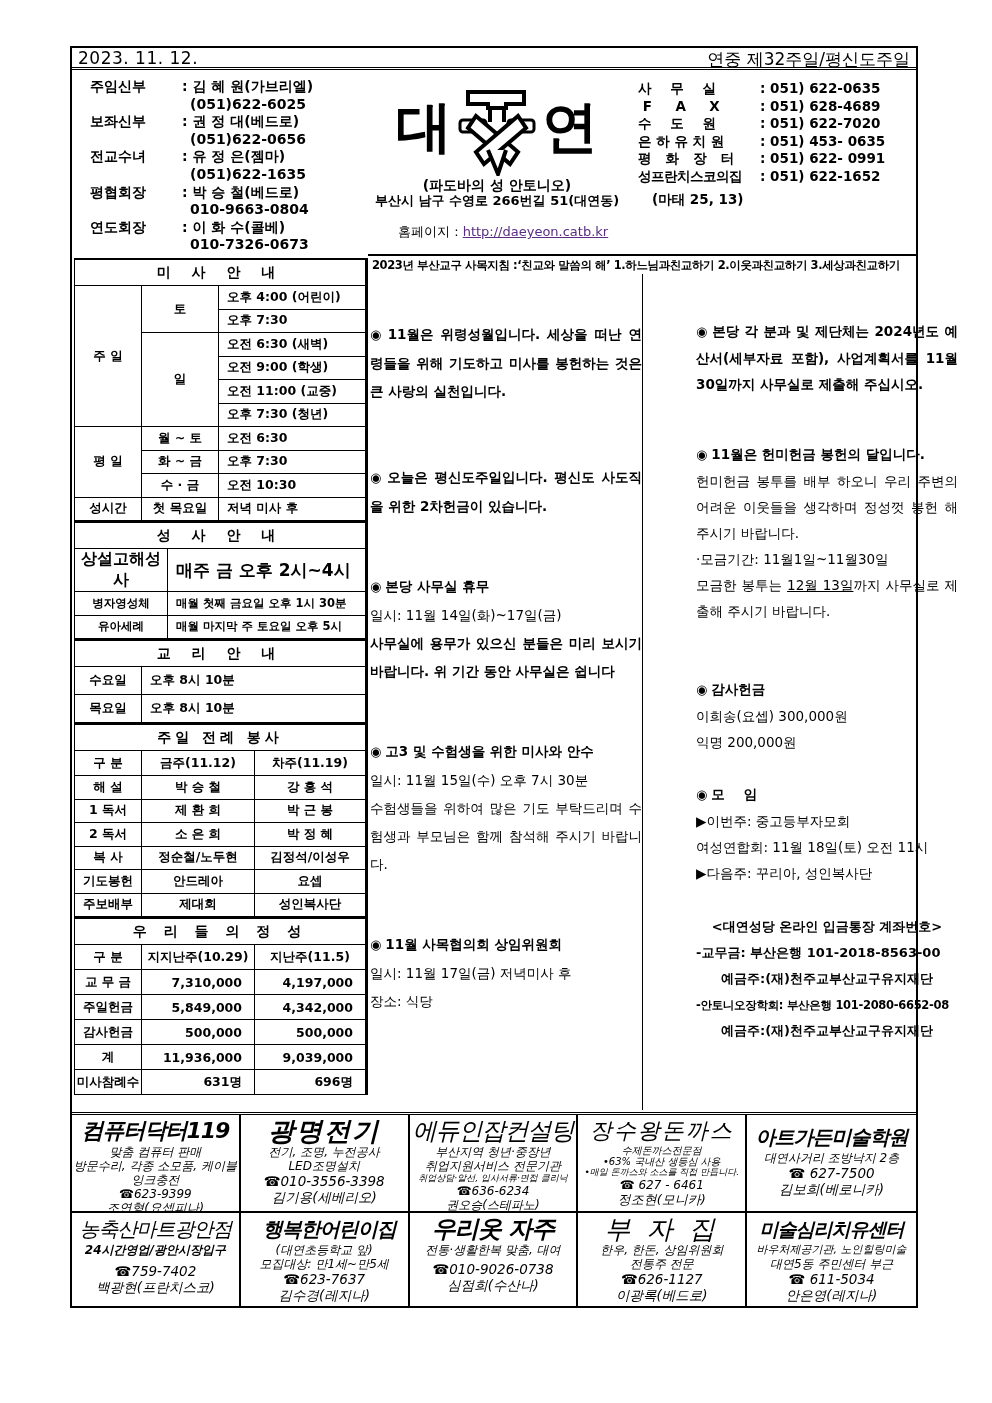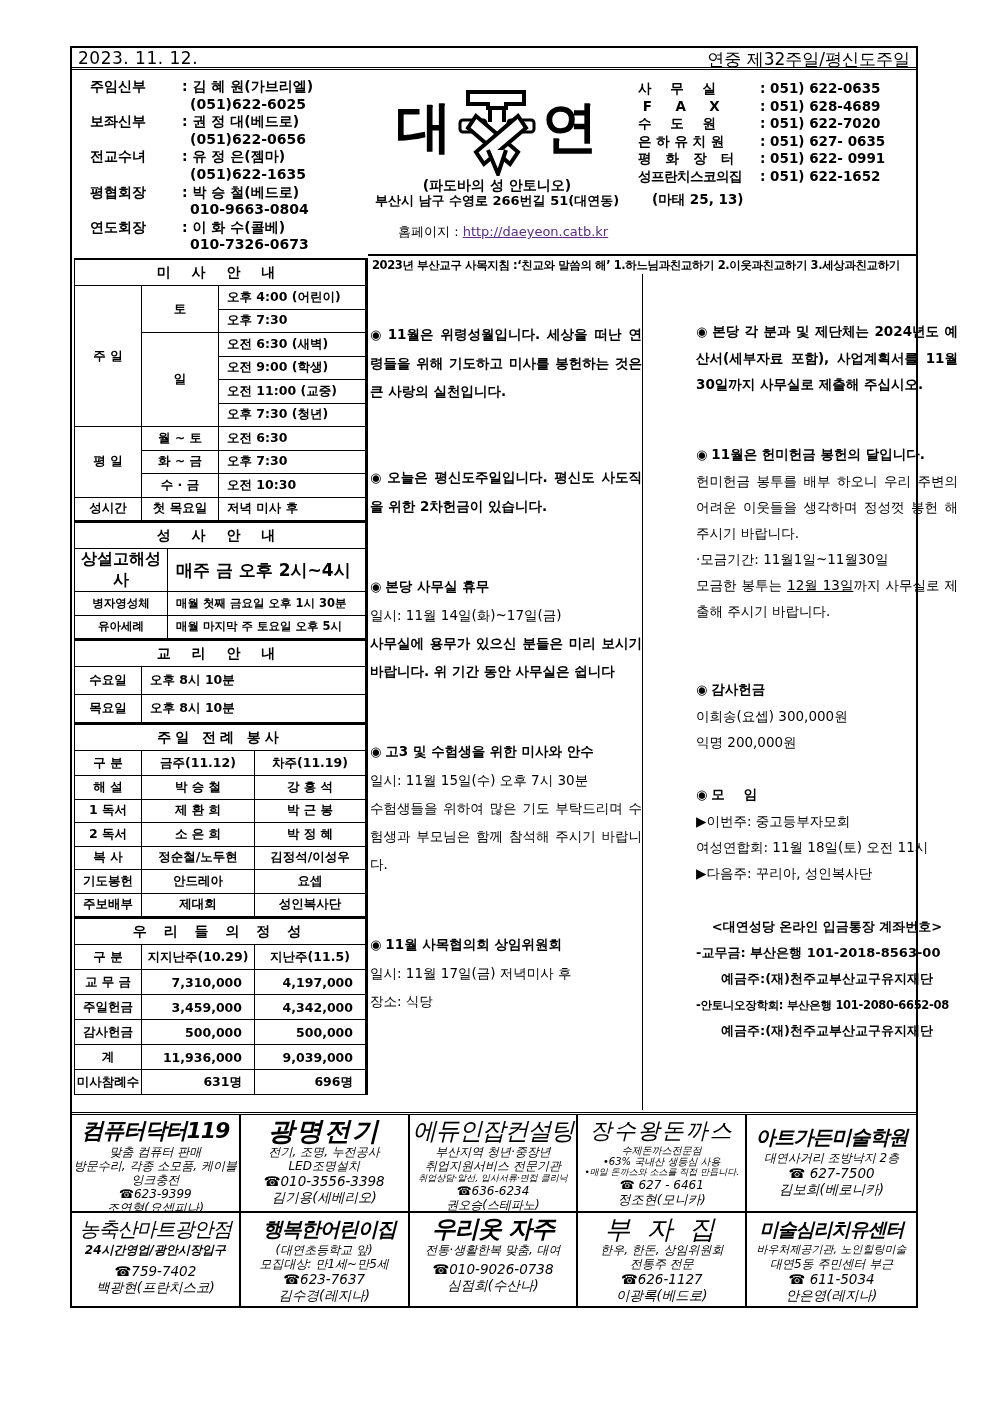--- a/index.html
+++ b/index.html
@@ -136,21 +136,21 @@
     <div class="row">
         <span class="lbl"> F     A     X</span>
         <span>: 051) 628-4689</span>
       </div>
     <div class="row">
         <span class="lbl">수    도    원</span>
         <span>: 051) 622-7020</span>
       </div>
     <div class="row">
         <span class="lbl">은 하 유 치 원</span>
-        <span>: 051) 627- 0635</span>
+        <span>: 051) 453- 0635</span>
       </div>
     <div class="row">
         <span class="lbl">평   화   장   터</span>
         <span>: 051) 622- 0991</span>
       </div>
     <div class="row">
         <span class="lbl2">성프란치스코의집</span>
         <span>: 051) 622-1652</span>
       </div>
   </div>
@@ -297,21 +297,21 @@
             <td style="width:112px;">지지난주(10.29)</td>
             <td>지난주(11.5)</td>
           </tr>
       <tr>
             <td style="height:24px;">교 무 금</td>
             <td class="num">7,310,000</td>
             <td class="num">4,197,000</td>
           </tr>
       <tr>
             <td style="height:24px;">주일헌금</td>
-            <td class="num">3,459,000</td>
+            <td class="num">5,849,000</td>
             <td class="num">4,342,000</td>
           </tr>
       <tr>
             <td style="height:24px;">감사헌금</td>
             <td class="num">500,000</td>
             <td class="num">500,000</td>
           </tr>
       <tr>
             <td style="height:24px;">계</td>
             <td class="num">11,936,000</td>

